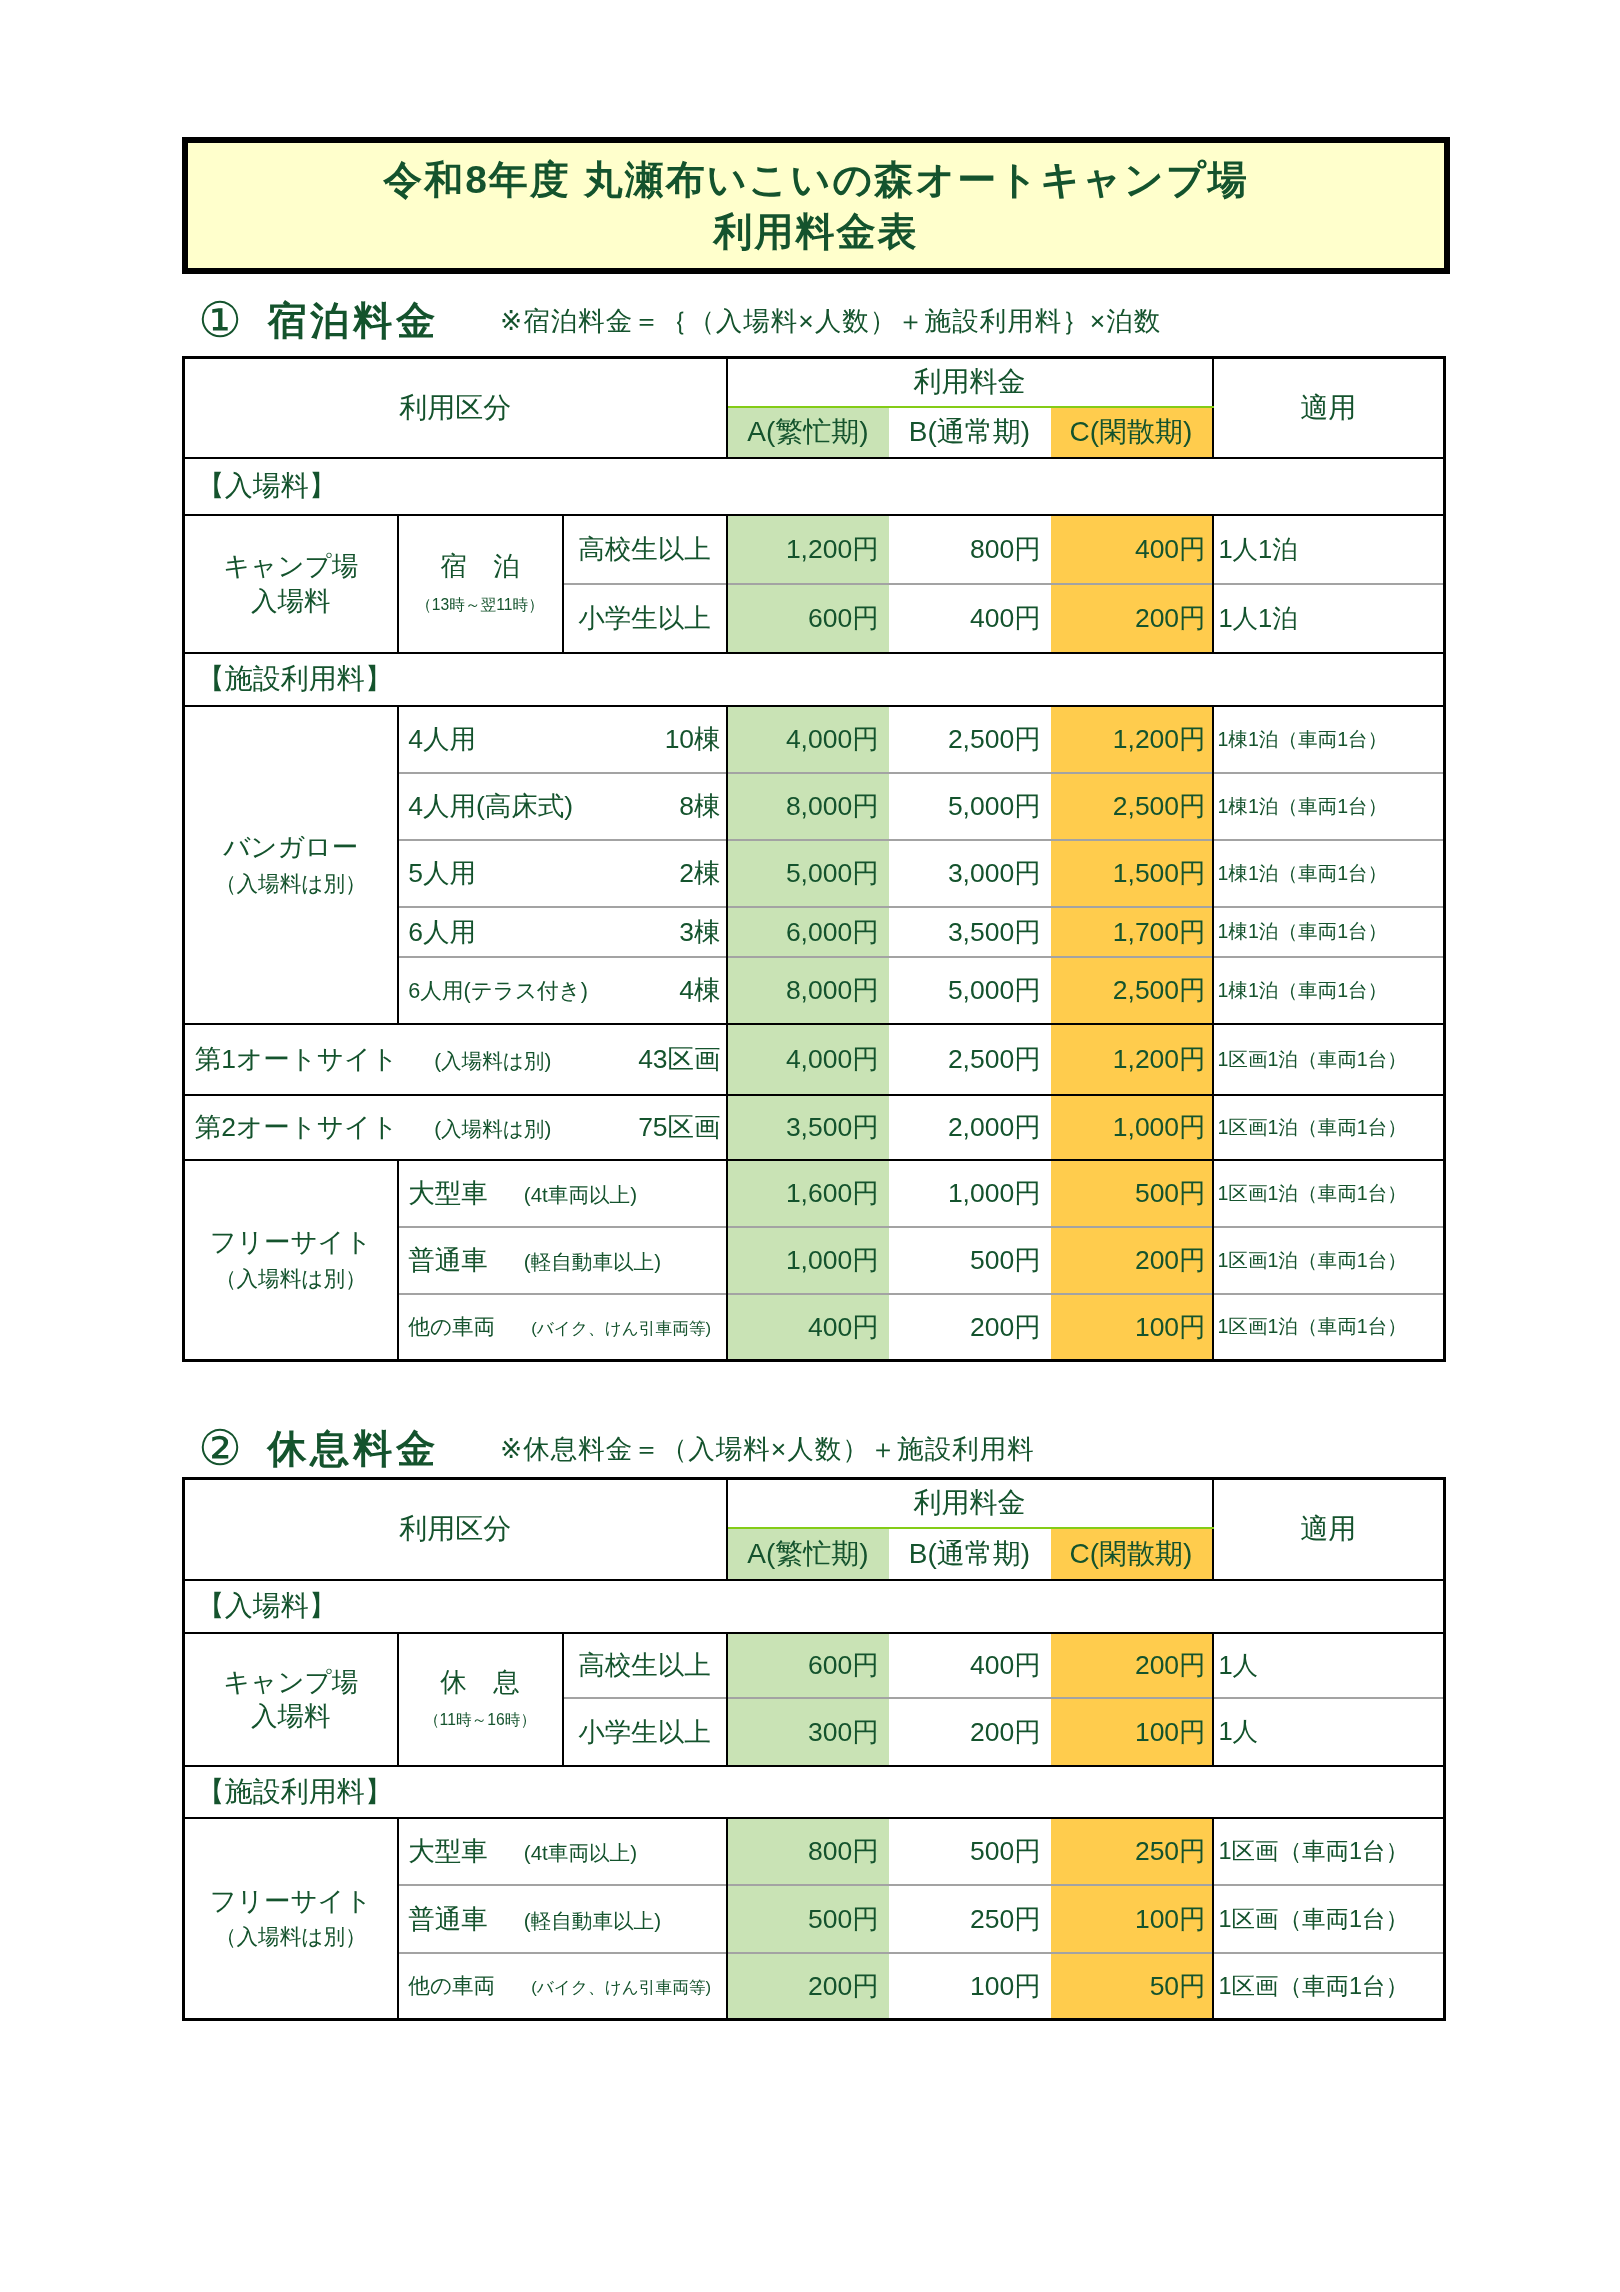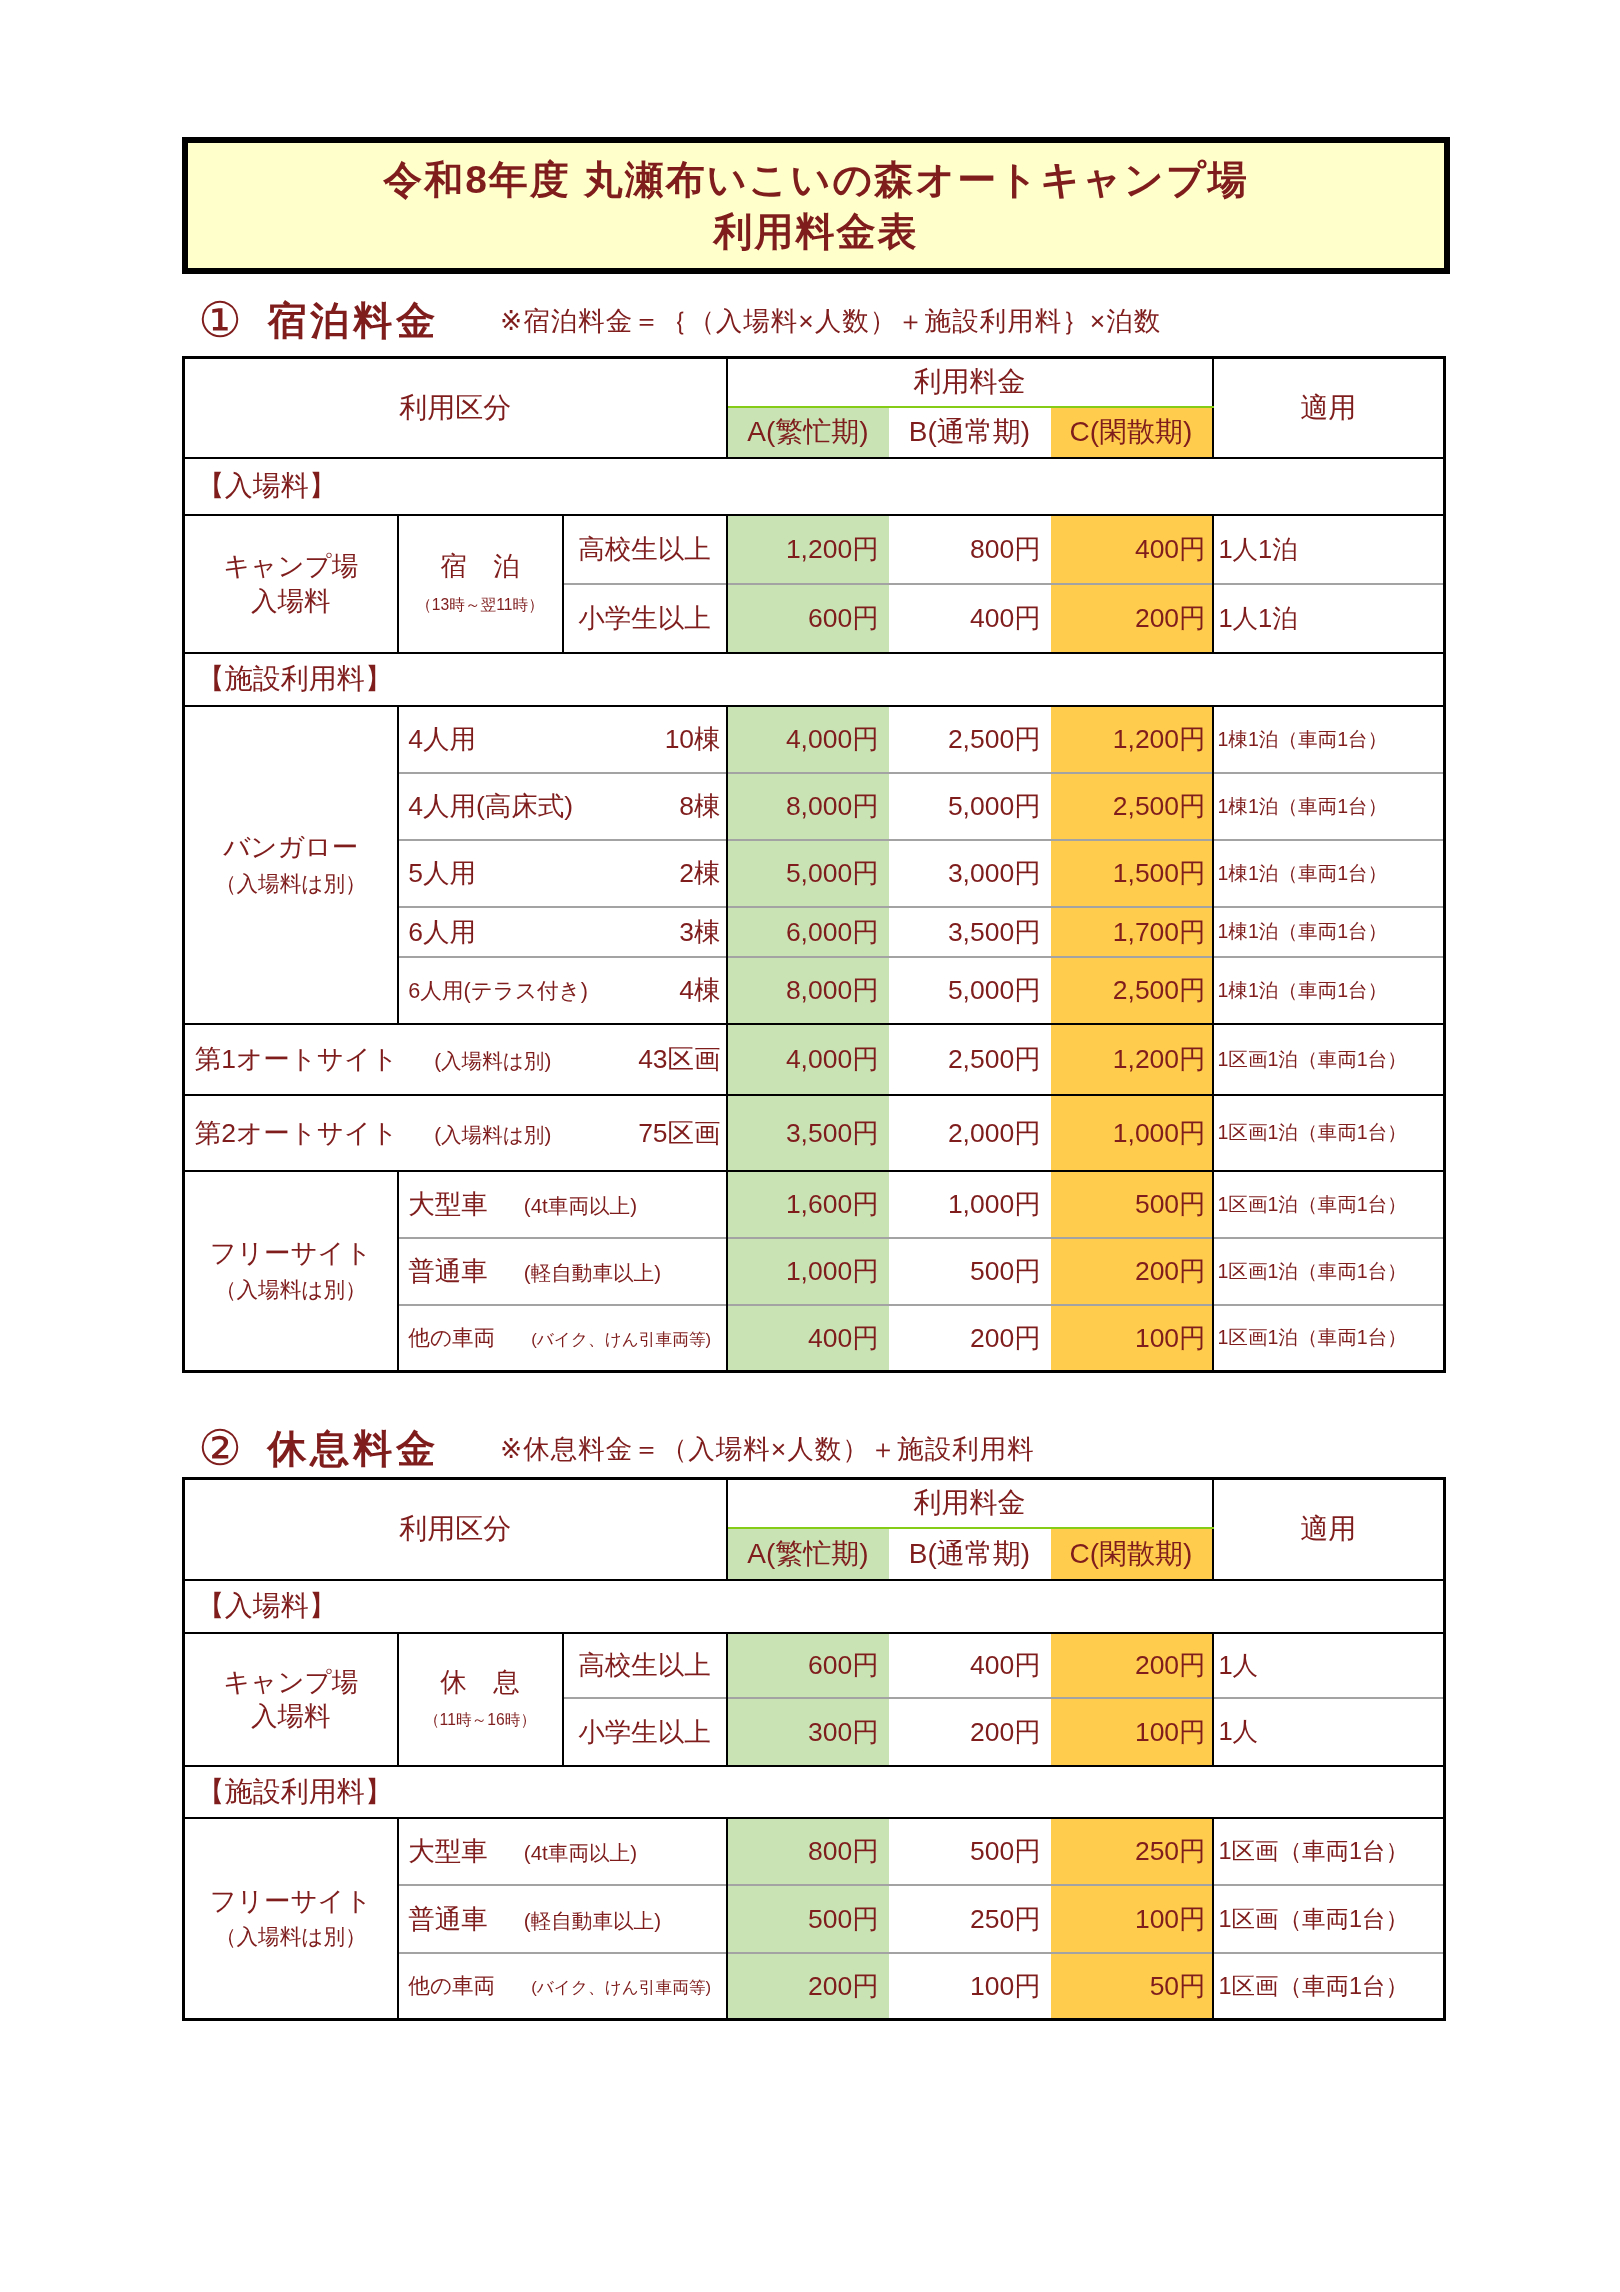--- a/index.html
+++ b/index.html
@@ -1,17 +1,17 @@
 <!DOCTYPE html>
 <html><head>
 <meta charset="utf-8">
 <style>
   html,body{margin:0;padding:0;background:#fff;}
   .page{width:1620px;height:2293px;position:relative;background:#fff;
-        font-family:"Liberation Sans","DejaVu Sans",sans-serif;color:#7f1d1d;}
+        font-family:"Liberation Sans","DejaVu Sans",sans-serif;color:#14532d;}
   
   .title-box{position:absolute;left:182px;top:137px;width:1268px;height:137px;
     box-sizing:border-box;border:6.9px solid #000;background:#FFFFCC;
     display:flex;flex-direction:column;justify-content:center;align-items:center;
     font-size:39px;font-weight:700;line-height:1.32;letter-spacing:2px;text-align:center;}
   
   .sec-head{position:absolute;display:flex;align-items:center;}
   #s1-head{left:198px;top:288px;height:65px;}
   #s2-head{left:198px;top:1419px;height:59px;}
   .circ{font-size:49px;font-weight:400;line-height:1;}
@@ -184,21 +184,21 @@
         <div class="nc">
               <span class="nm"><span>第1オートサイト</span><span class="sub">(入場料は別)</span></span>
               <span class="ct">43区画</span>
             </div>
       </td>
       <td class="price bg-a bt3">4,000円</td>
       <td class="price bt3">2,500円</td>
       <td class="price pc bg-c bt3 vr3">1,200円</td>
       <td class="apply-sm bt3">1区画1泊（車両1台）</td>
     </tr>
-    <tr style="height:76px">
+    <tr style="height:65px">
       <td colspan="3" class="bt3 vr3">
         <div class="nc">
               <span class="nm"><span>第2オートサイト</span><span class="sub">(入場料は別)</span></span>
               <span class="ct">75区画</span>
             </div>
       </td>
       <td class="price bg-a bt3">3,500円</td>
       <td class="price bt3">2,000円</td>
       <td class="price pc bg-c bt3 vr3">1,000円</td>
       <td class="apply-sm bt3">1区画1泊（車両1台）</td>

